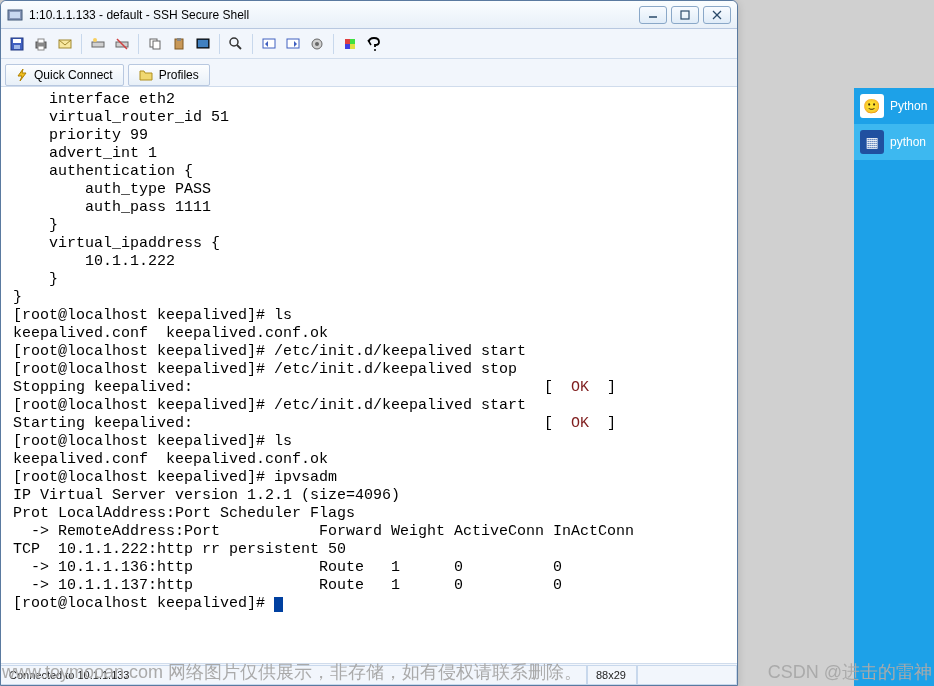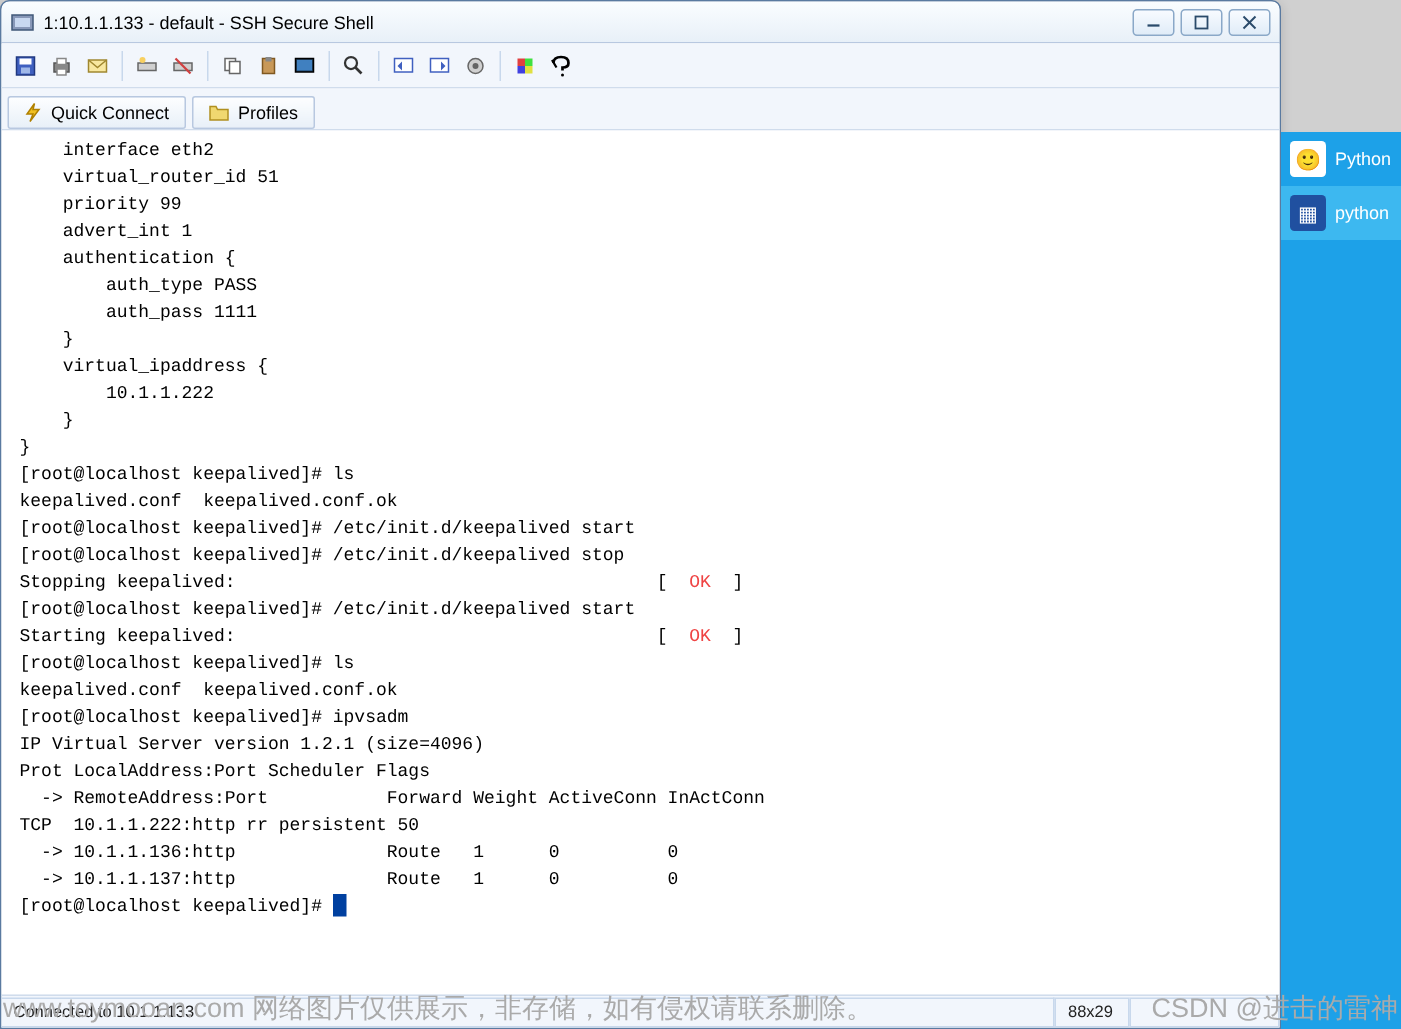--- a/index.html
+++ b/index.html
@@ -1,32 +1,32 @@
 <!DOCTYPE html>
 <html><head>
 <meta charset="utf-8">
 <style>
 * { box-sizing: border-box; margin: 0; padding: 0; }
 body { font-family: "Segoe UI", Tahoma, sans-serif; font-size: 12px; background: #d0d0d0; width: 934px; height: 686px; overflow: hidden; position: relative; }
-.window { position: absolute; left: 0; top: 0; width: 854px; height: 686px; background: #fff; border: 1px solid #5a7aa0; border-radius: 6px 6px 0 0; box-shadow: 0 2px 8px rgba(0,0,0,.15); display: flex; flex-direction: column; }
+.window { position: absolute; left: 0; top: 0; width: 738px; height: 686px; background: #fff; border: 1px solid #5a7aa0; border-radius: 6px 6px 0 0; box-shadow: 0 2px 8px rgba(0,0,0,.15); display: flex; flex-direction: column; }
 .titlebar { height: 28px; background: linear-gradient(#fafdff,#e8f0f8); border-bottom: 1px solid #b8c8e0; display: flex; align-items: center; padding: 0 6px; border-radius: 6px 6px 0 0; }
 .titlebar .appicon { width: 16px; height: 16px; margin-right: 6px; }
 .titlebar .title { flex: 1; color: #000; font-size: 12px; }
 .winbtns { display: flex; gap: 4px; }
 .winbtn { width: 28px; height: 18px; border: 1px solid #8aa8c8; border-radius: 3px; background: linear-gradient(#f8fbff,#e0ecf8); display: flex; align-items: center; justify-content: center; font-size: 10px; color: #2a4a6a; cursor: pointer; }
 .menubar { height: 24px; display: flex; align-items: center; padding: 0 8px; gap: 2px; background: #fafcff; border-bottom: 1px solid #d8e4f0; }
 .menu-item { padding: 2px 8px; color: #000; cursor: pointer; }
 .menu-item u { text-decoration: underline; }
 .toolbar { height: 30px; background: #f2f6fc; border-bottom: 1px solid #d0dcec; display: flex; align-items: center; padding: 0 6px; gap: 4px; }
 .tbtn { width: 20px; height: 20px; display: flex; align-items: center; justify-content: center; cursor: pointer; border-radius: 2px; }
 .tsep { width: 1px; height: 20px; background: #c8d8ec; margin: 0 2px; }
 .quickbar { height: 28px; background: #f2f6fc; border-bottom: 1px solid #d0dcec; display: flex; align-items: flex-end; padding: 0 4px; gap: 4px; }
 .qbtn { border: 1px solid #b8c8e0; background: linear-gradient(#fdfeff,#e8f0f8); padding: 2px 10px; border-radius: 2px; display: inline-flex; align-items: center; gap: 6px; cursor: pointer; color: #000; height: 22px; }
-.terminal { flex: 1; background: #fff; color: #000; font-family: "Courier New", monospace; font-size: 12px; line-height: 18px; padding: 4px 12px; white-space: pre; overflow: hidden; }
-.terminal .ok { color: #ef4444; }
+.terminal { flex: 1; background: #fff; color: #000; font-family: "Courier New", monospace; font-size: 15px; line-height: 18px; padding: 4px 12px; white-space: pre; overflow: hidden; }
+.terminal .ok { color: #7f1d1d; }
 .cursor { display: inline-block; width: 9px; height: 15px; background: #0040a0; vertical-align: text-bottom; }
 .statusbar { height: 22px; background: #f2f6fc; border-top: 1px solid #d0dcec; display: flex; align-items: center; font-size: 11px; color: #222; }
 .status-cell { border: 1px solid #c8d8ec; padding: 2px 8px; height: 20px; display: flex; align-items: center; }
 .status-cell.main { flex: 1; border-left: none; }
 .sidepanel { position: absolute; right: 0; top: 88px; width: 80px; height: 598px; background: #1da1e8; display: flex; flex-direction: column; }
 .sideitem { height: 36px; display: flex; align-items: center; gap: 6px; padding: 0 6px; color: #fff; font-size: 12px; overflow: hidden; }
 .sideitem.active { background: #3db8f0; }
 .sideicon { width: 24px; height: 24px; background: #fff; border-radius: 3px; flex-shrink: 0; display:flex; align-items:center; justify-content:center; font-size:14px; }
 .watermark { position: absolute; bottom: 2px; left: 2px; right: 2px; color: #aaa; font-size: 18px; display:flex; justify-content:space-between; pointer-events:none; }
 svg { display: block; }

